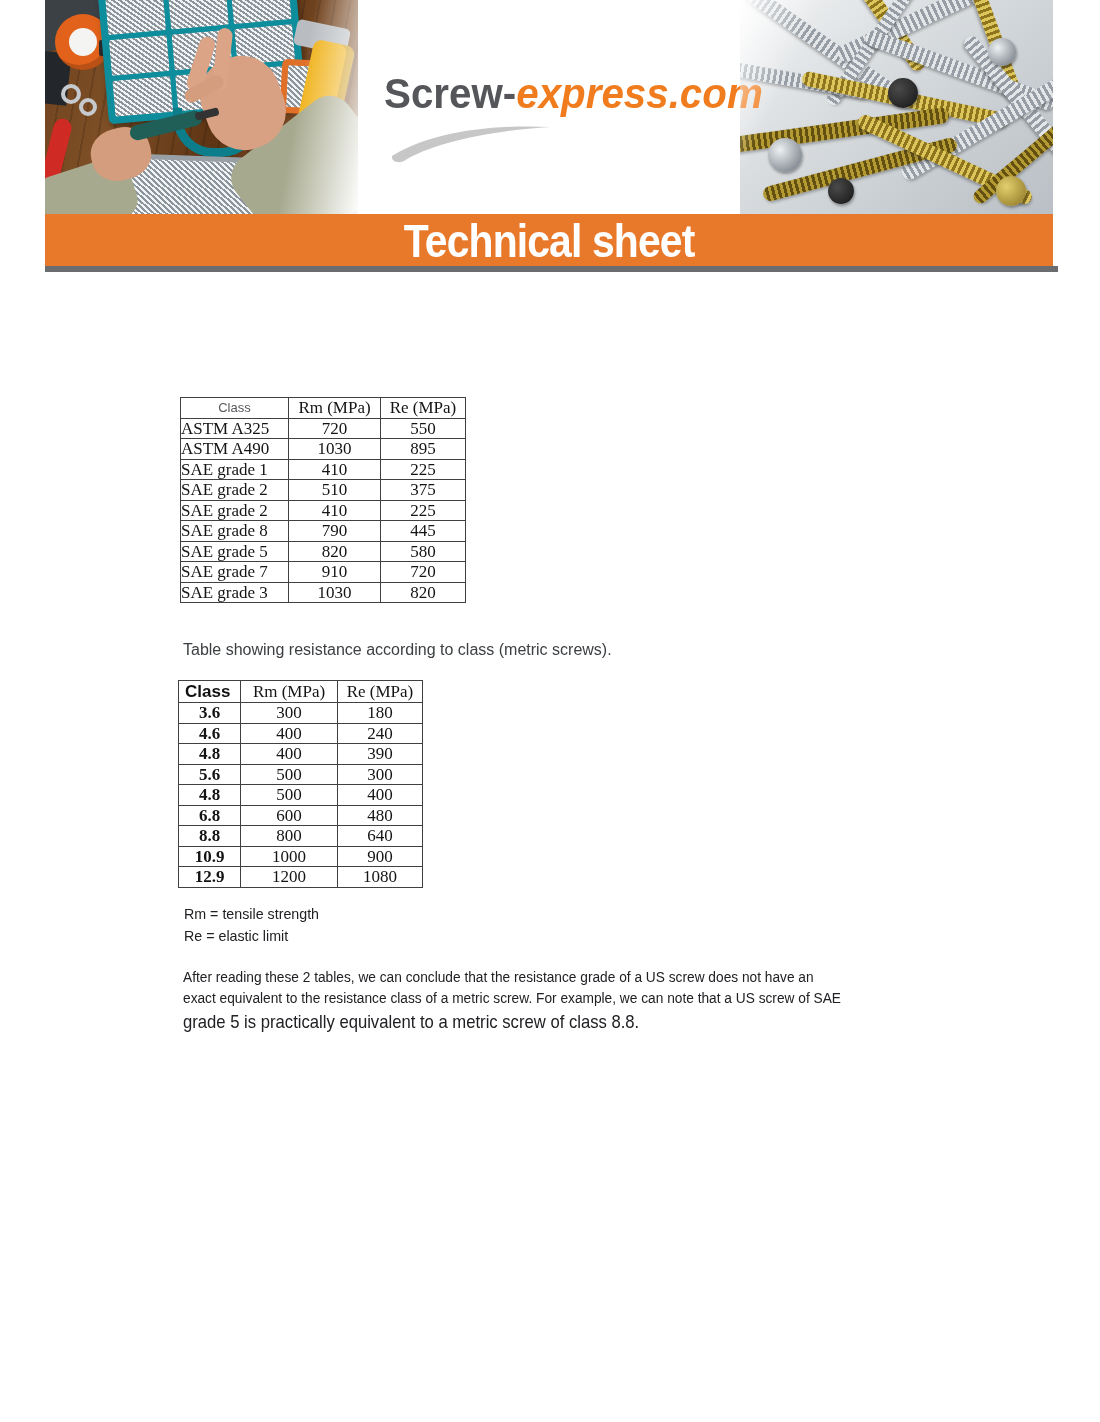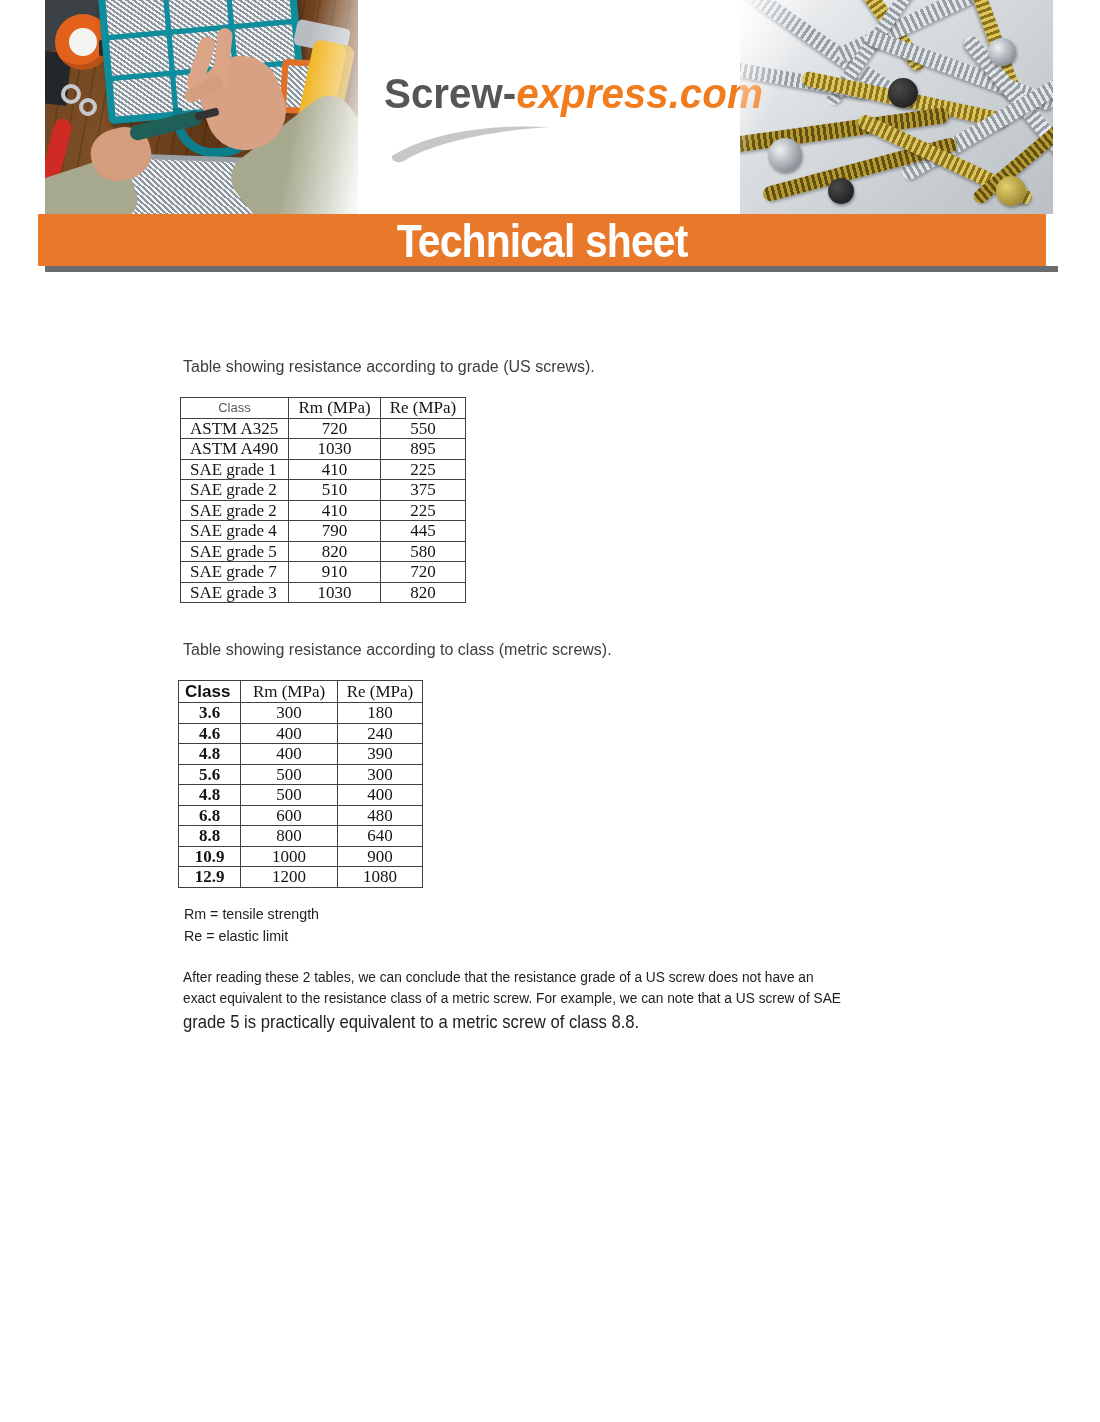--- a/index.html
+++ b/index.html
@@ -68,39 +68,39 @@
 
   
   .logo{position:absolute;left:358px;top:0;width:382px;height:214px;background:#fff;}
   .logo-text{position:absolute;left:26px;top:70px;font-size:42px;font-weight:bold;white-space:nowrap;
     transform:scaleX(.96);transform-origin:left;}
   .logo-gray{color:#54565a;}
   .logo-orange{color:#f07c1e;font-style:italic;}
   .swoosh{position:absolute;left:30px;top:118px;}
 
   
-  .banner{position:absolute;left:38px;top:214px;width:1008px;height:52px;background:#e8782a;
+  .banner{position:absolute;left:45px;top:214px;width:1008px;height:52px;background:#e8782a;
     display:flex;align-items:center;justify-content:center;}
   .banner-title{color:#fff;font-size:47px;font-weight:bold;letter-spacing:-1px;white-space:nowrap;
     transform:scaleX(.87);}
   .rule{position:absolute;left:45px;top:266px;width:1013px;height:6px;background:#6b6c6f;}
 
   
   .caption{position:absolute;left:183px;font-size:16px;color:#3c4043;}
   .caption1{top:358px;}
   .caption2{top:641px;}
   .dtable{position:absolute;border-collapse:collapse;font-family:"Liberation Serif",serif;
     font-size:17px;color:#141414;}
   .dtable th,.dtable td{border:1px solid #404040;text-align:center;font-weight:normal;
     padding:0;line-height:19.5px;height:19.5px;}
   .us-table{left:180px;top:397px;}
   .us-table th:nth-child(1),.us-table td:nth-child(1){width:107px;}
   .us-table th:nth-child(2),.us-table td:nth-child(2){width:91px;}
   .us-table th:nth-child(3),.us-table td:nth-child(3){width:84px;}
-  .us-table tbody td:first-child{text-align:left;padding-left:9px;width:98px;}
+  .us-table tbody td:first-child{text-align:left;padding-left:0;width:98px;}
   .us-table thead th:first-child{font-family:"Liberation Sans",sans-serif;font-size:13px;color:#55585c;}
   .metric-table{left:178px;top:680px;}
   .metric-table th:nth-child(1),.metric-table td:nth-child(1){width:61px;font-weight:bold;}
   .metric-table th:nth-child(2),.metric-table td:nth-child(2){width:96px;}
   .metric-table th:nth-child(3),.metric-table td:nth-child(3){width:84px;}
   .metric-table thead th{height:21px;line-height:21px;}
   .metric-table thead th:first-child{font-family:"Liberation Sans",sans-serif;font-weight:bold;
     font-size:17px;text-align:left;padding-left:6px;color:#111;width:55px;}
 
   
@@ -196,21 +196,20 @@
     <svg class="swoosh" width="168" height="46" viewBox="0 0 168 46">
       <path d="M4 38 C 40 16, 95 6, 162 9 C 100 13, 45 25, 16 43 C 9 46, 3 43, 4 38 Z" fill="#c7c7c7"></path>
     </svg>
   </div>
 
   <div class="banner">
     <div class="banner-title">Technical sheet</div>
   </div>
   <div class="rule"></div>
 
-  <div class="caption caption1">Table showing resistance according to grade (US screws).</div>
   <table class="dtable us-table">
       <thead>
         <tr>
           <th>Class</th>
           <th>Rm (MPa)</th>
           <th>Re (MPa)</th>
         </tr>
       </thead>
       <tbody>
         <tr>
@@ -232,21 +231,21 @@
           <td>SAE grade 2</td>
           <td>510</td>
           <td>375</td>
         </tr>
         <tr>
           <td>SAE grade 2</td>
           <td>410</td>
           <td>225</td>
         </tr>
         <tr>
-          <td>SAE grade 4</td>
+          <td>SAE grade 8</td>
           <td>790</td>
           <td>445</td>
         </tr>
         <tr>
           <td>SAE grade 5</td>
           <td>820</td>
           <td>580</td>
         </tr>
         <tr>
           <td>SAE grade 7</td>

